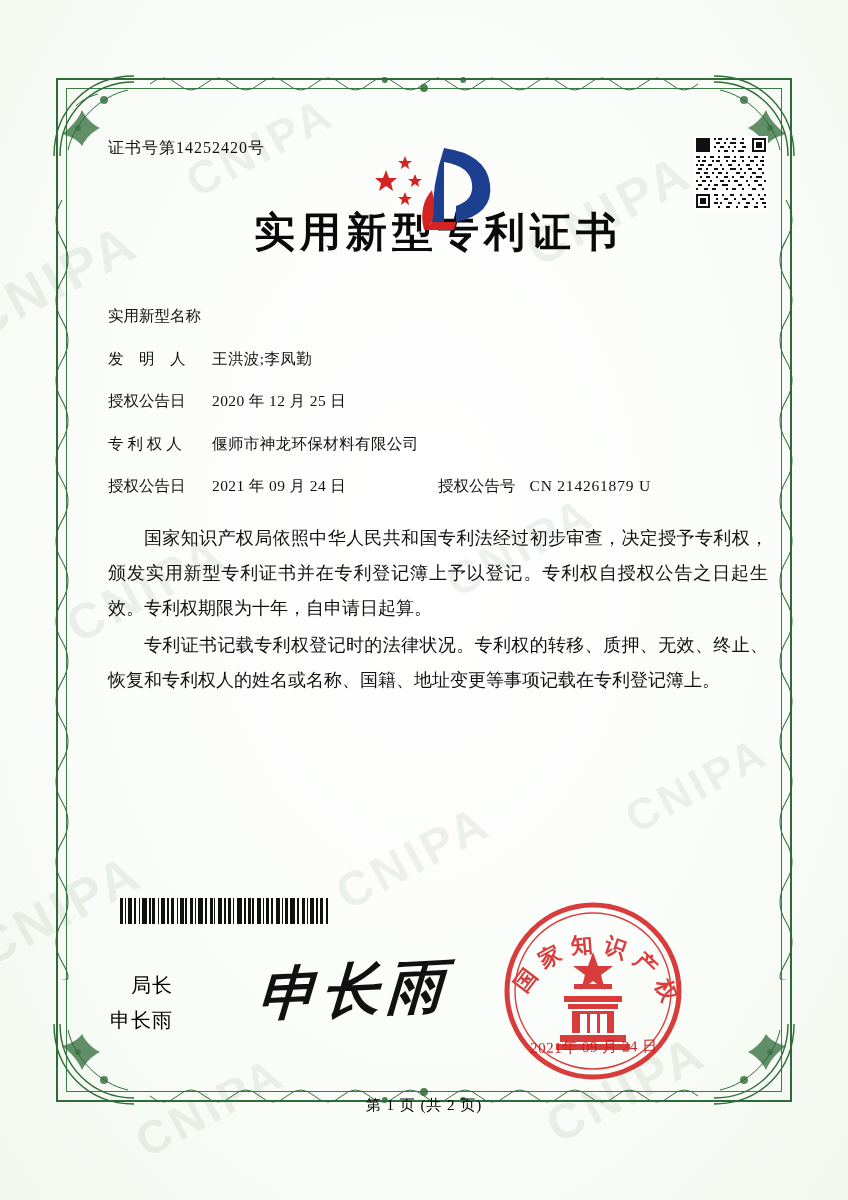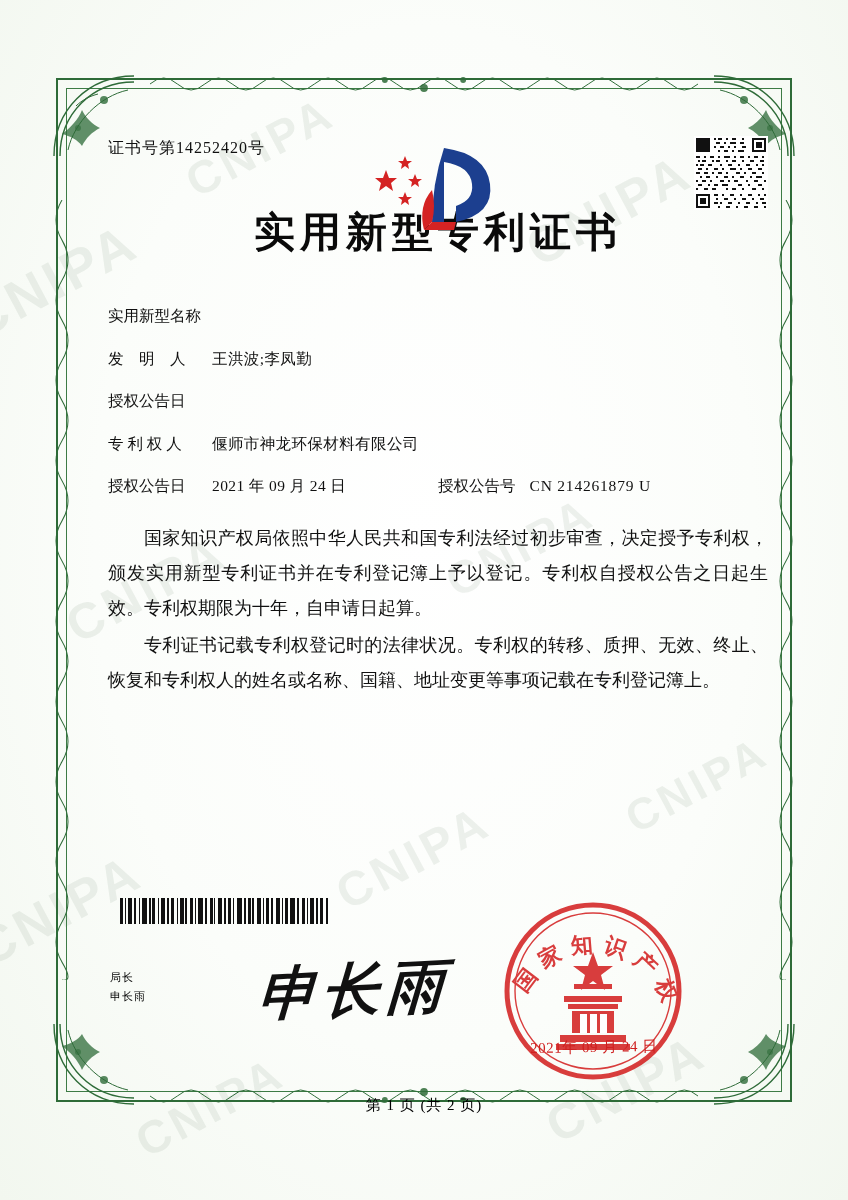--- a/index.html
+++ b/index.html
@@ -163,23 +163,24 @@
     display:flex;
     align-items:stretch;
   }
   .bar{background:#111;height:100%;}
   .gap{background:transparent;height:100%;}
 
   
   .sig-block{
     position:absolute;
     left:110px;top:968px;
-    font-size:11px;
+    font-size:20px;
     line-height:1.75;
     letter-spacing:1px;
+    text-align:right;
   }
   .signature{
     position:absolute;
     left:258px;top:952px;
     font-size:58px;
     color:#111;
     font-family:"Liberation Serif","DejaVu Serif",serif;
     font-style:italic;
     letter-spacing:6px;
     transform:rotate(-3deg) skewX(-6deg);
@@ -500,20 +501,21 @@
       </div>
 
       <div class="field">
         <span class="f-label">发　明　人</span>
         <span class="f-value">王洪波;李凤勤</span>
       </div>
 
 
       <div class="field">
         <span class="f-label">授权公告日</span>
+        <span class="f-value">2020 年 12 月 25 日</span>
       </div>
 
       <div class="field">
         <span class="f-label">专 利 权 人</span>
         <span class="f-value">偃师市神龙环保材料有限公司</span>
       </div>
 
 
       <div class="field-row2">
         <span class="col-a">

